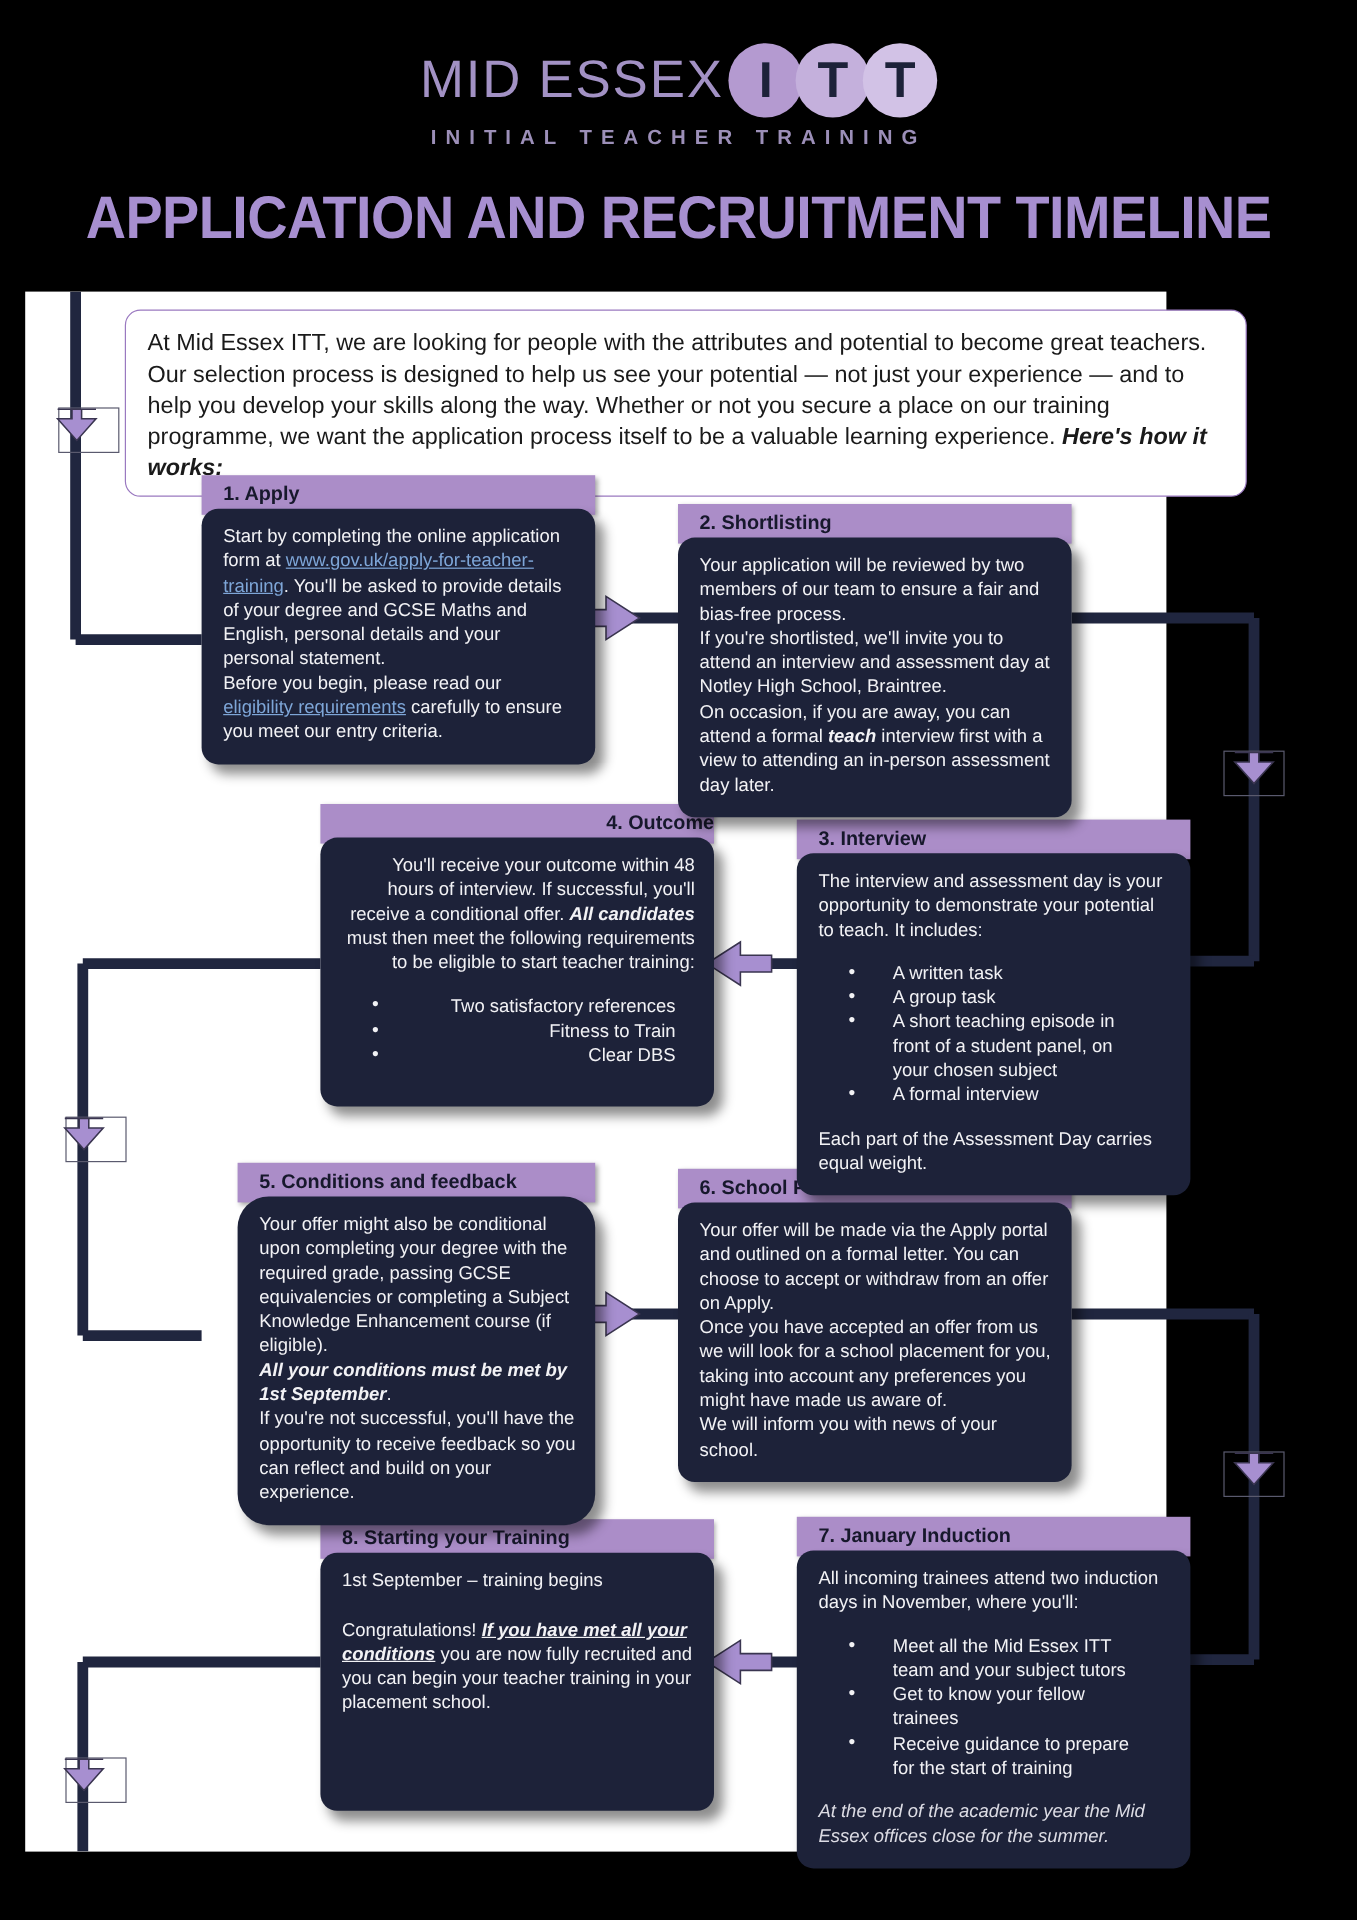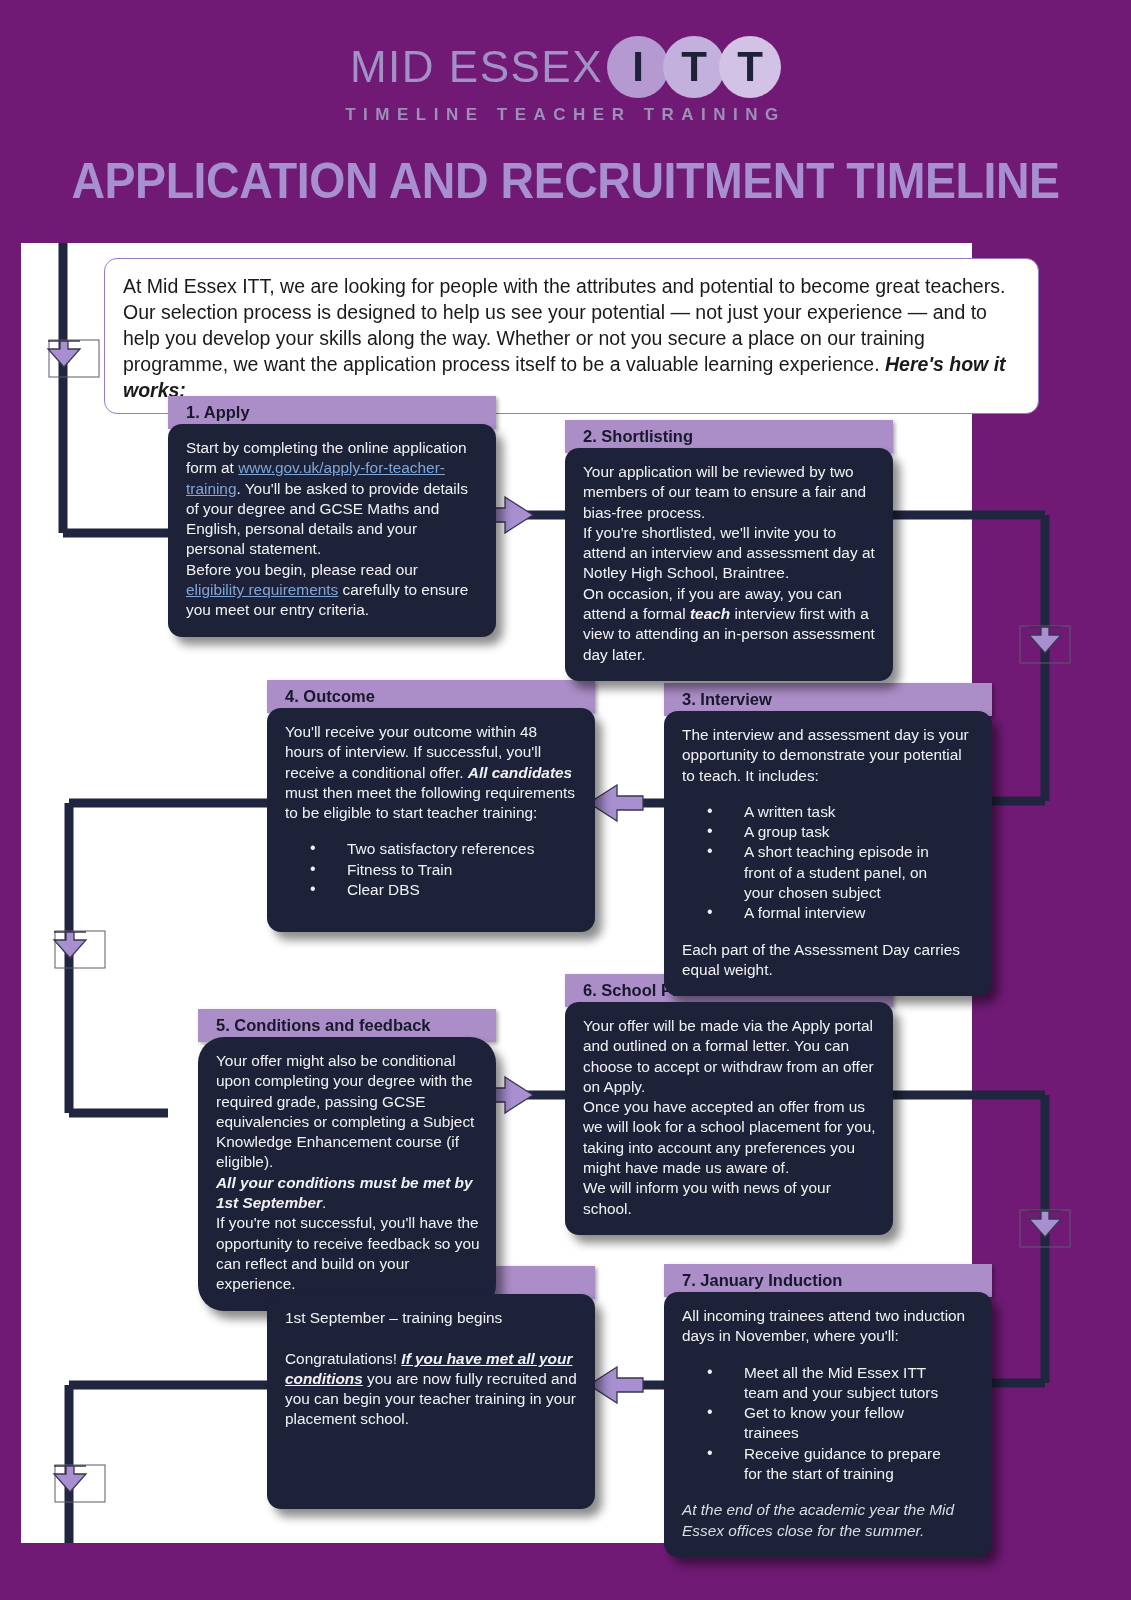--- a/index.html
+++ b/index.html
@@ -2,21 +2,21 @@
 <html><head>
 <meta charset="utf-8">
 <style>
   * { box-sizing: border-box; margin: 0; padding: 0; }
   html, body {
     width: 1131px; height: 1600px;
     background: #1d2239;
     font-family: "Liberation Sans", sans-serif;
     overflow: hidden;
   }
-  .page { position: relative; width: 1131px; height: 1600px; background: #701a75; }
+  .page { position: relative; width: 1131px; height: 1600px; background: #000000; }
 
   
   .logo-wrap {
     position: absolute; left: 0; top: 36px; width: 1131px;
     display: flex; flex-direction: column; align-items: center;
   }
   .logo-row { display: flex; align-items: center; height: 62px; }
   .logo-word {
     font-family: "Liberation Sans", sans-serif;
     font-size: 44px; letter-spacing: 1.5px; font-weight: 400;
@@ -94,23 +94,23 @@
   .step-bd ul { list-style: none; margin: 16px; padding: 0; }
   .step-bd li { position: relative; padding-left: 46px; }
   .step-bd li::before {
     content: "\2022"; position: absolute; left: 9px; top: -1px;
     font-size: 16px; color: #f2f2f5;
   }
 
   
   #step1 { left: 147px; top: 153px; }
   #step2 { left: 544px; top: 153px; margin-top: 24px; }
-  #step4 { left: 246px; top: 437px; }
+  #step4 { left: 246px; top: 427px; text-align: right; }
   #step3 { left: 643px; top: 440px; }
-  #step5 { left: 147px; top: 766px; padding-left: 30px; }
+  #step5 { left: 147px; top: 726px; padding-left: 30px; }
   #step6 { left: 544px; top: 731px; }
   #step8 { left: 246px; top: 1023px; }
   #step7 { left: 643px; top: 1021px; }
 
   #step1 .step-bd { min-height: 200px; }
   #step2 .step-bd { min-height: 200px; }
   #step3 .step-bd { min-height: 219px; }
   #step4 .step-bd { min-height: 199px; }
   #step5 .step-bd { min-height: 209px; border-radius: 26px; }
   #step6 .step-bd { min-height: 212px; }
@@ -124,21 +124,21 @@
 
   <div class="logo-wrap">
     <div class="logo-row">
       <span class="logo-word">MID ESSEX</span>
       <span class="logo-circles">
         <span class="logo-circ lc0">I</span>
         <span class="logo-circ lc1">T</span>
         <span class="logo-circ lc2">T</span>
       </span>
     </div>
-    <div class="logo-sub">TIMELINE TEACHER TRAINING</div>
+    <div class="logo-sub">INITIAL TEACHER TRAINING</div>
   </div>
 
   <div class="main-title">APPLICATION AND RECRUITMENT TIMELINE</div>
 
   <div class="canvas">
 
     <svg class="conn" viewBox="0 0 1089 1300" xmlns="http://www.w3.org/2000/svg">
       <g stroke="#20263f" stroke-width="9" fill="none">
 
         <path d="M 42 0 L 42 290"></path>

